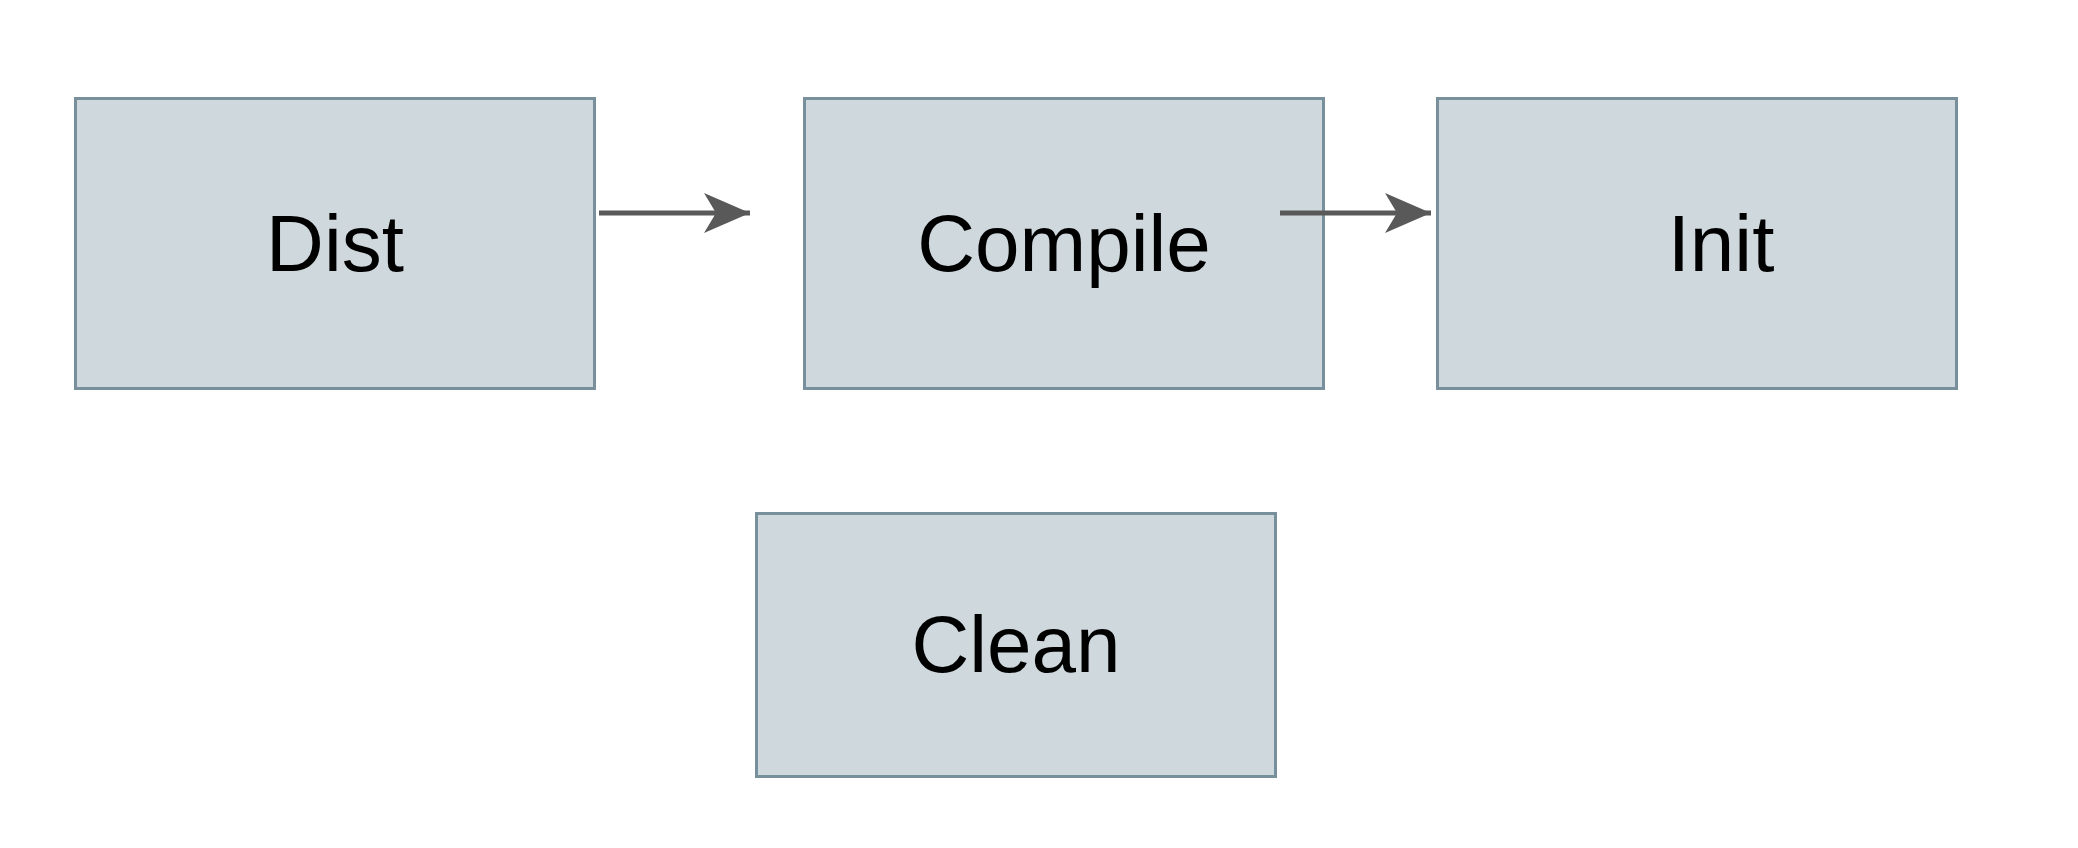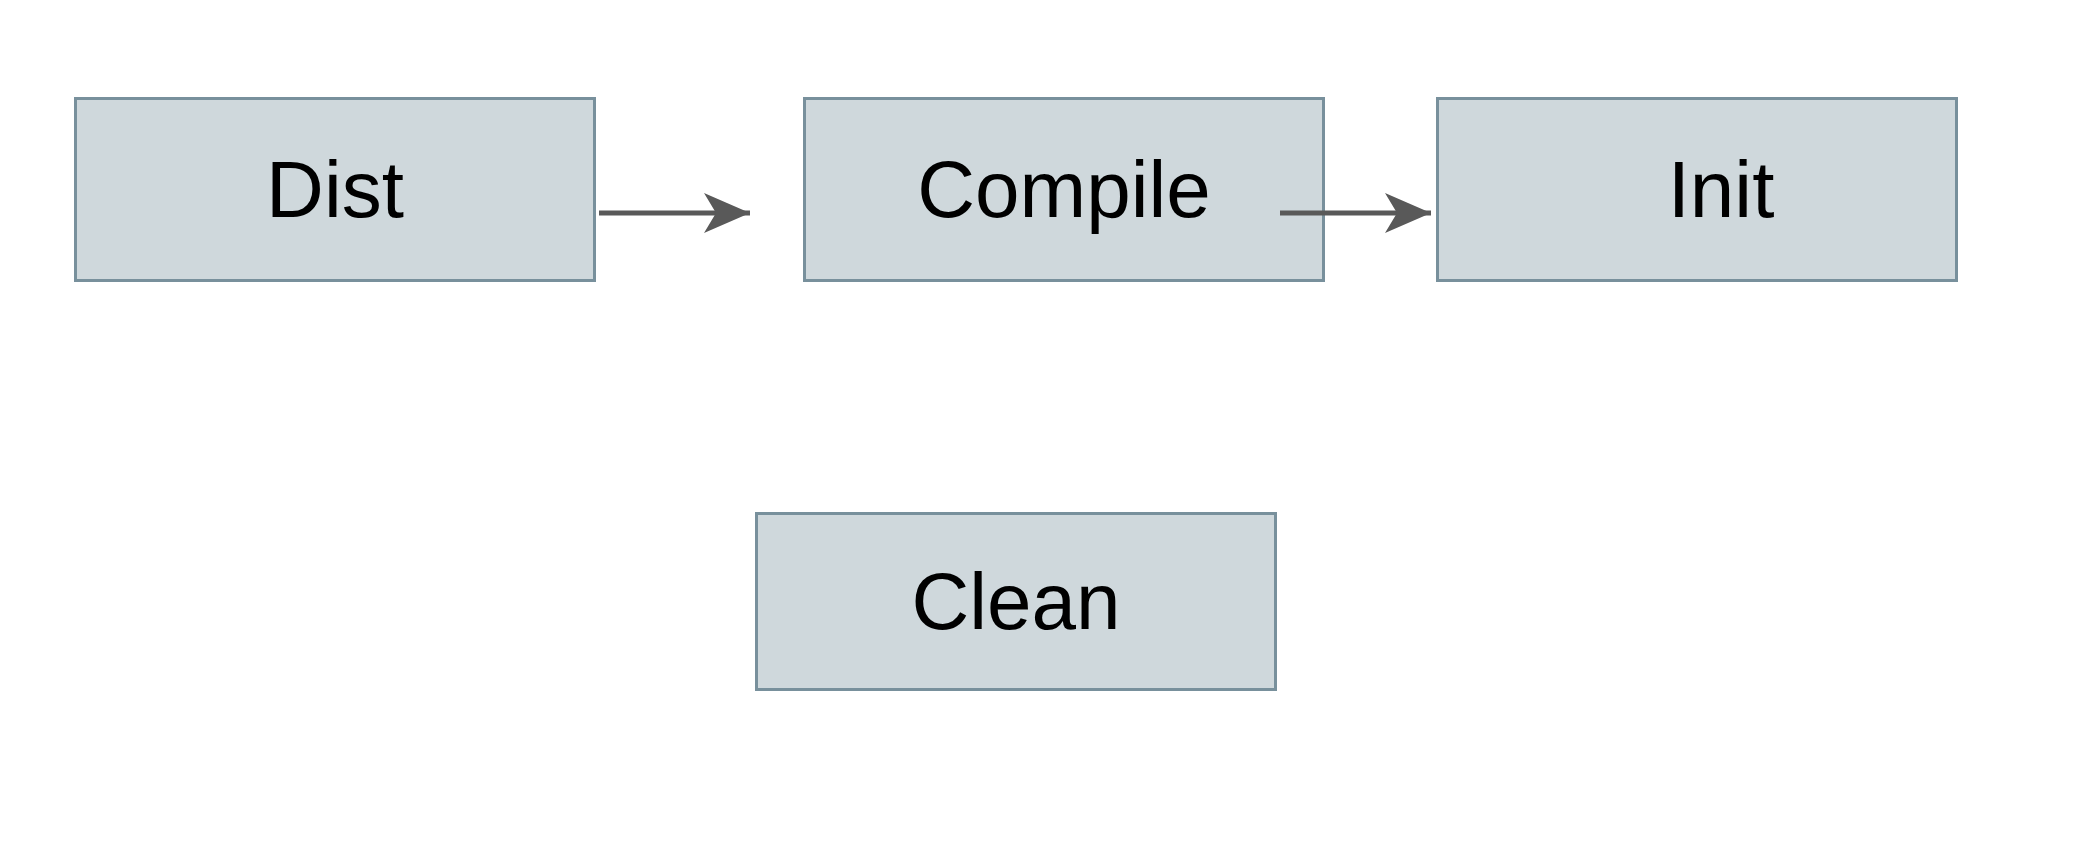--- a/index.html
+++ b/index.html
@@ -19,38 +19,38 @@
     width: 2078px;
     height: 848px;
     background: var(--canvas-bg);
     font-family: "Liberation Sans", "DejaVu Sans", sans-serif;
     overflow: hidden;
   }
   .node {
     position: absolute;
     box-sizing: border-box;
     width: 522px;
-    height: 185px;
+    height: 293px;
     background: var(--node-fill);
     border: 3px solid var(--node-border);
     display: flex;
     align-items: center;
     justify-content: center;
   }
   .node .label {
     font-size: 80px;
     line-height: 1;
     color: var(--text-color);
     letter-spacing: 0px;
     white-space: nowrap;
   }
   .node-dist    { left: 74px;   top: 97px;  }
   .node-compile { left: 755px;  top: 97px; margin-left: 48px;  }
   .node-init    { left: 1436px; top: 97px; padding-left: 48px;  }
-  .node-clean   { left: 755px;  top: 512px; height: 179px; align-items: center; }
+  .node-clean   { left: 755px;  top: 512px; height: 266px; align-items: center; }
   .edges {
     position: absolute;
     left: 0; top: 0;
     width: 2078px;
     height: 848px;
     pointer-events: none;
   }
 </style>
 </head>
 <body>

